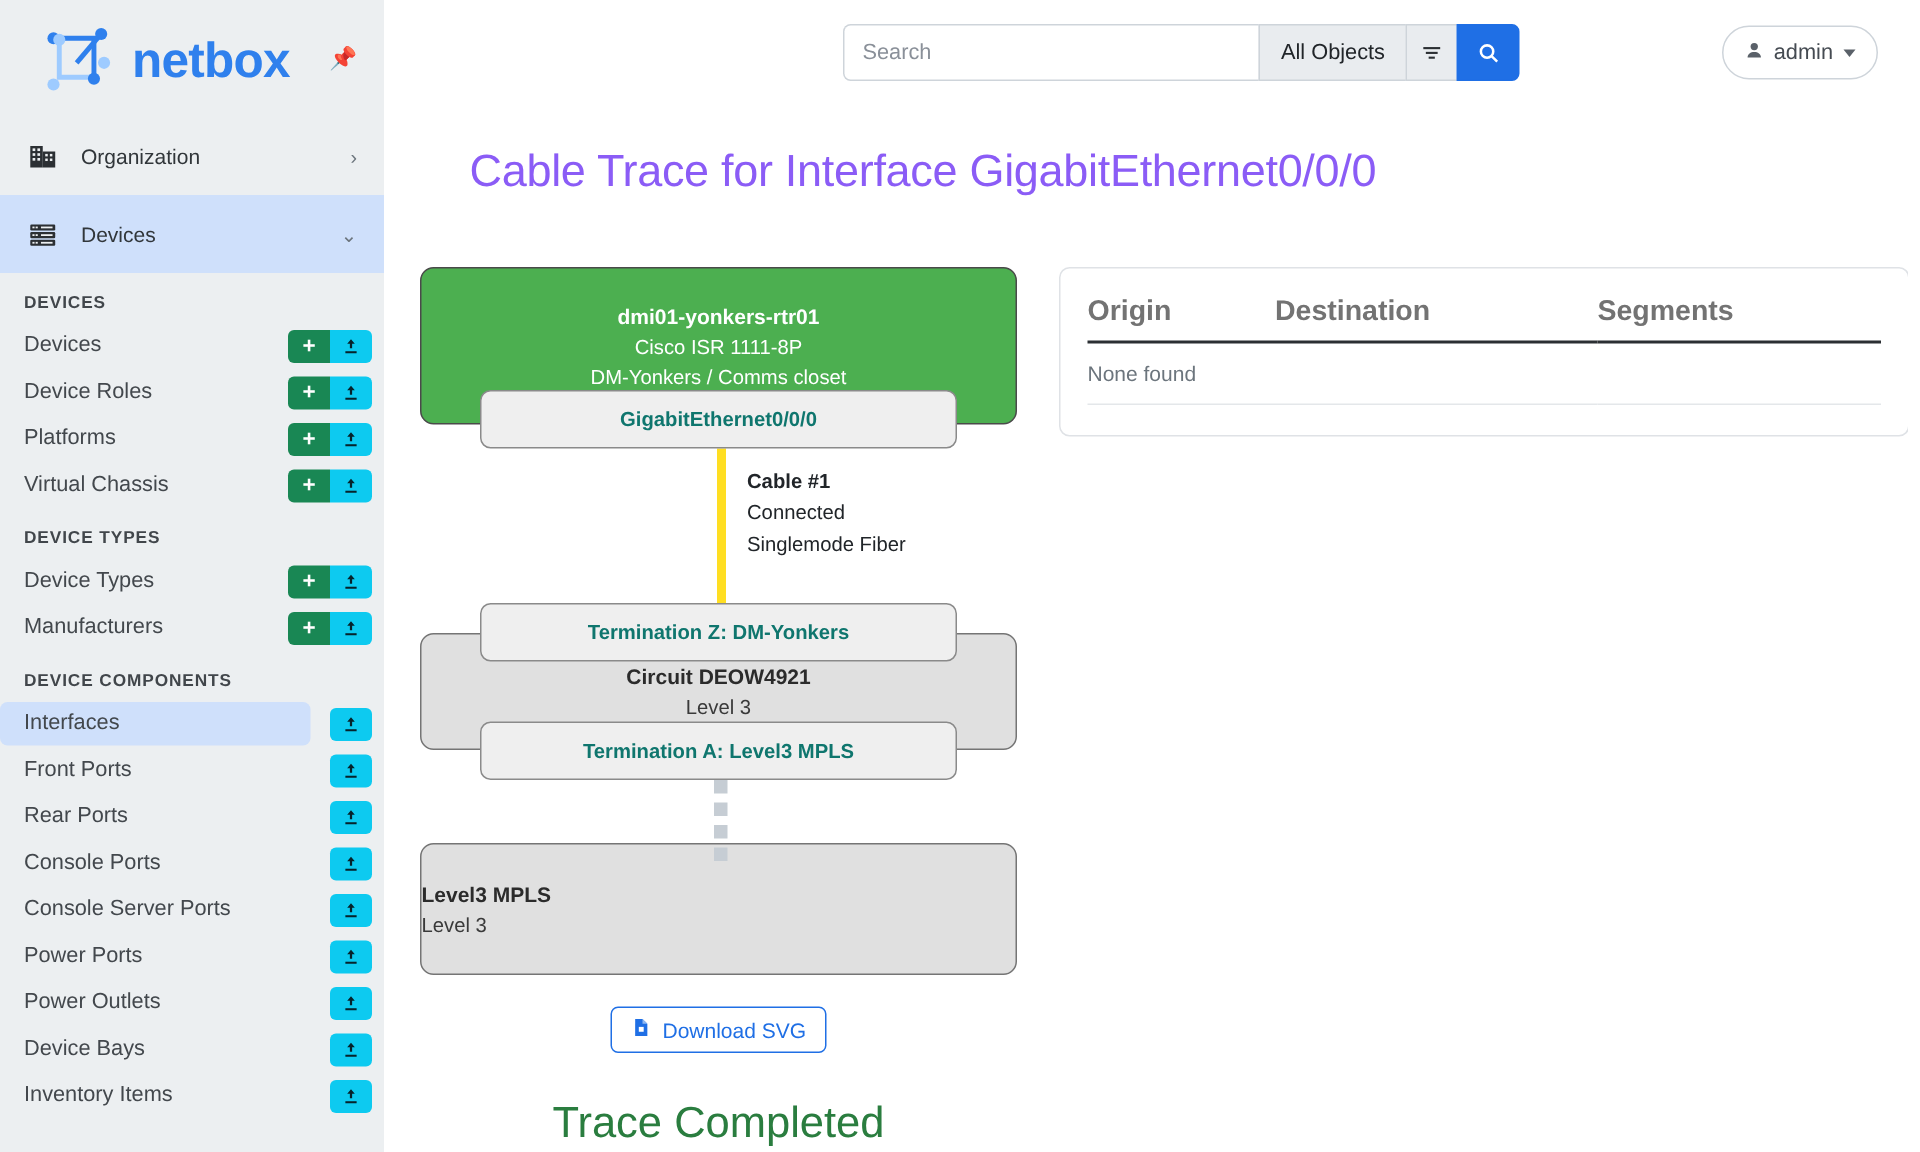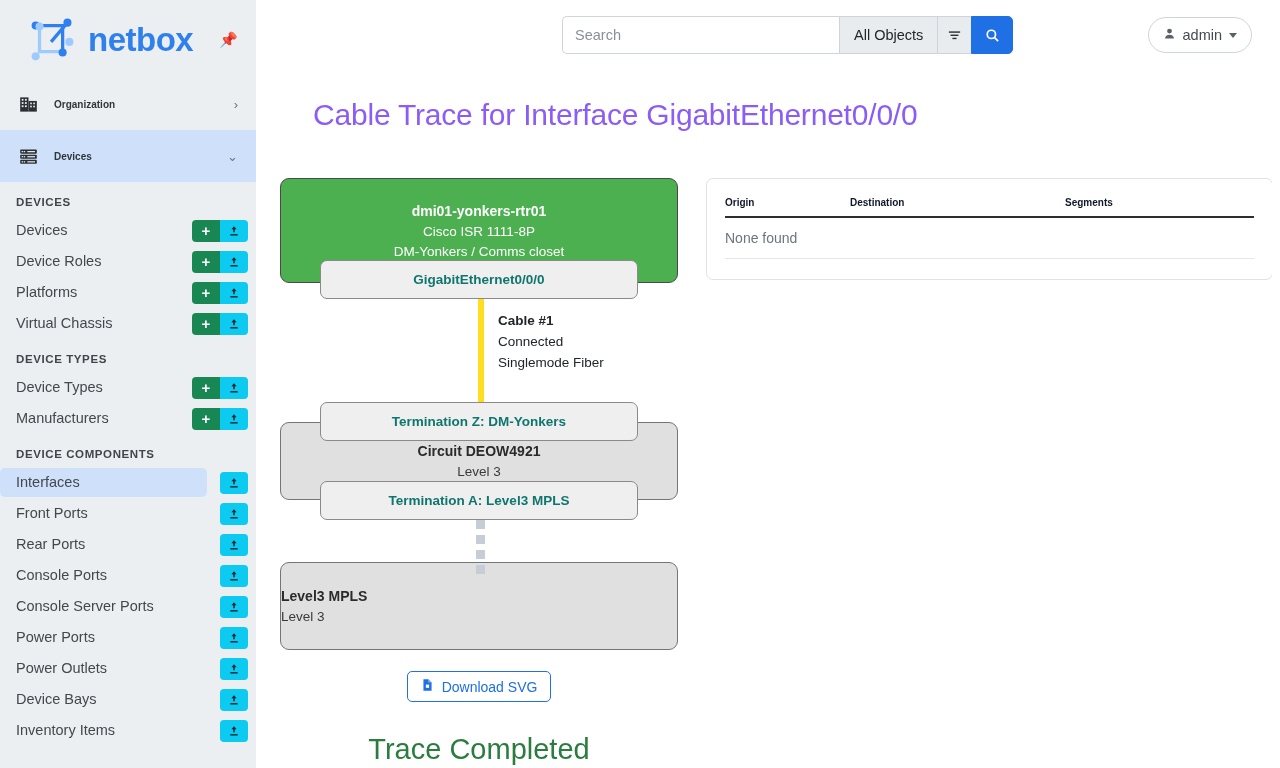--- a/index.html
+++ b/index.html
@@ -33,21 +33,21 @@
   }
   .brand-pin { margin-left: auto; color: #f4711f; font-size: 15px; line-height: 1; }
 
   .nav-group {
     display: flex; align-items: center;
     height: 52px; padding: 0 18px 0 14px;
     cursor: pointer;
   }
   .nav-group .gicon { width: 28px; display: flex; justify-content: center; color: #2b2f33; }
   .nav-group .glabel {
-    font-size: 10px; font-weight: 700; color: #31363a;
+    font-size: 14px; font-weight: 400; color: #31363a;
     margin-left: 12px;
   }
   .nav-group .gchev { margin-left: auto; color: #6c757d; font-size: 13px; line-height: 1; }
   .nav-group.active { background: #cfe0fb; }
 
   .nav-section {
     font-size: 11.5px; font-weight: 700; letter-spacing: .6px;
     color: #41464b; padding: 14px 0 7px 16px;
     text-transform: uppercase;
   }
@@ -202,21 +202,21 @@
 
   
   .card {
     border: 1px solid #dfe2e6; border-radius: 7px;
     background: #fff; padding: 18px 18px 20px 18px;
     width: 567px;
   }
   .card-title { font-size: 19.5px; color: #3c4146; margin-bottom: 21px; }
   table.paths { width: 100%; border-collapse: collapse; }
   table.paths th {
-    text-align: left; font-size: 10px; font-weight: 700; color: #0f172a;
+    text-align: left; font-size: 19px; font-weight: 700; color: #737373;
     padding: 0 0 8px 0; border-bottom: 2px solid #2b2f33;
   }
   table.paths td {
     font-size: 14px; color: #6c757d;
     padding: 12px 0 12px 0; border-bottom: 1px solid #e4e7ea;
   }
 </style>
 </head>
 <body>
 

